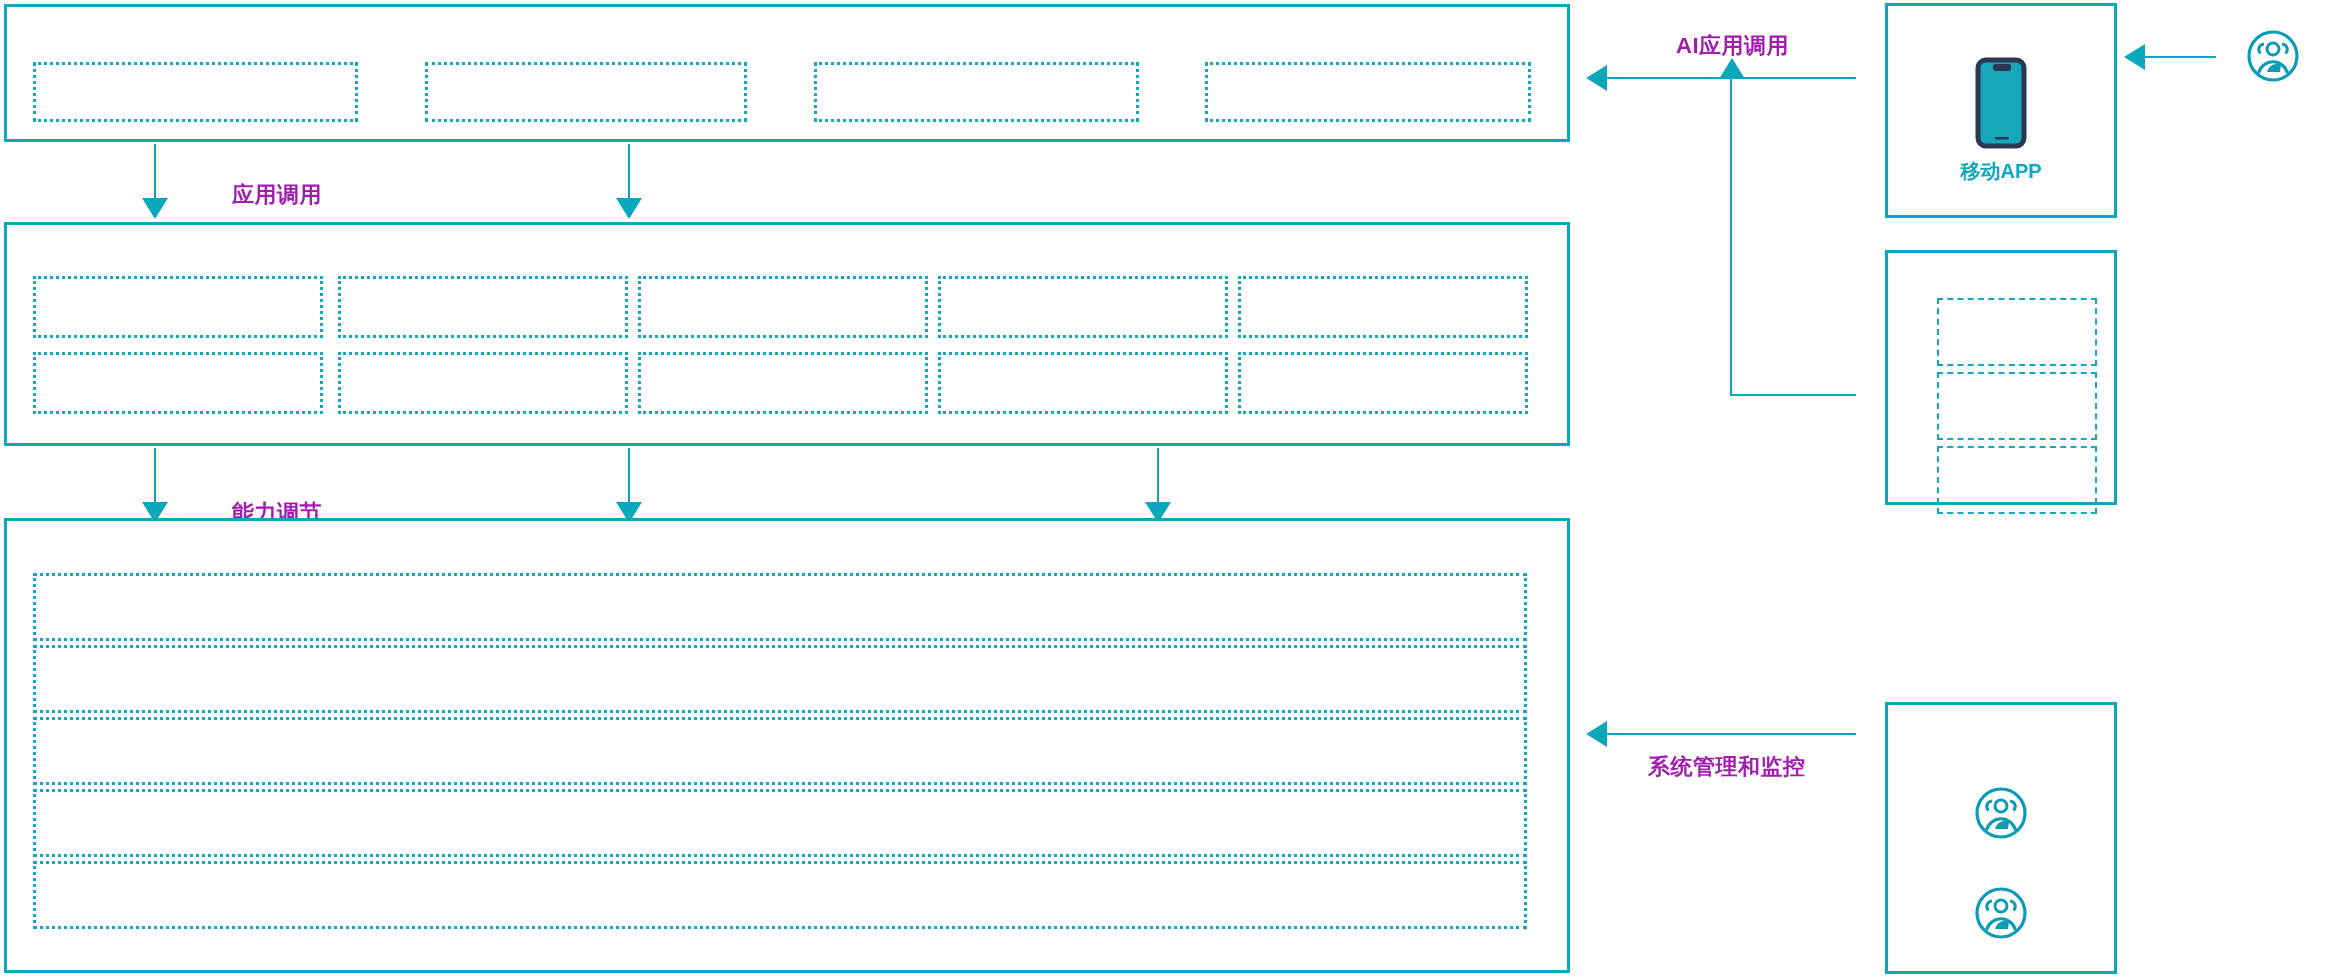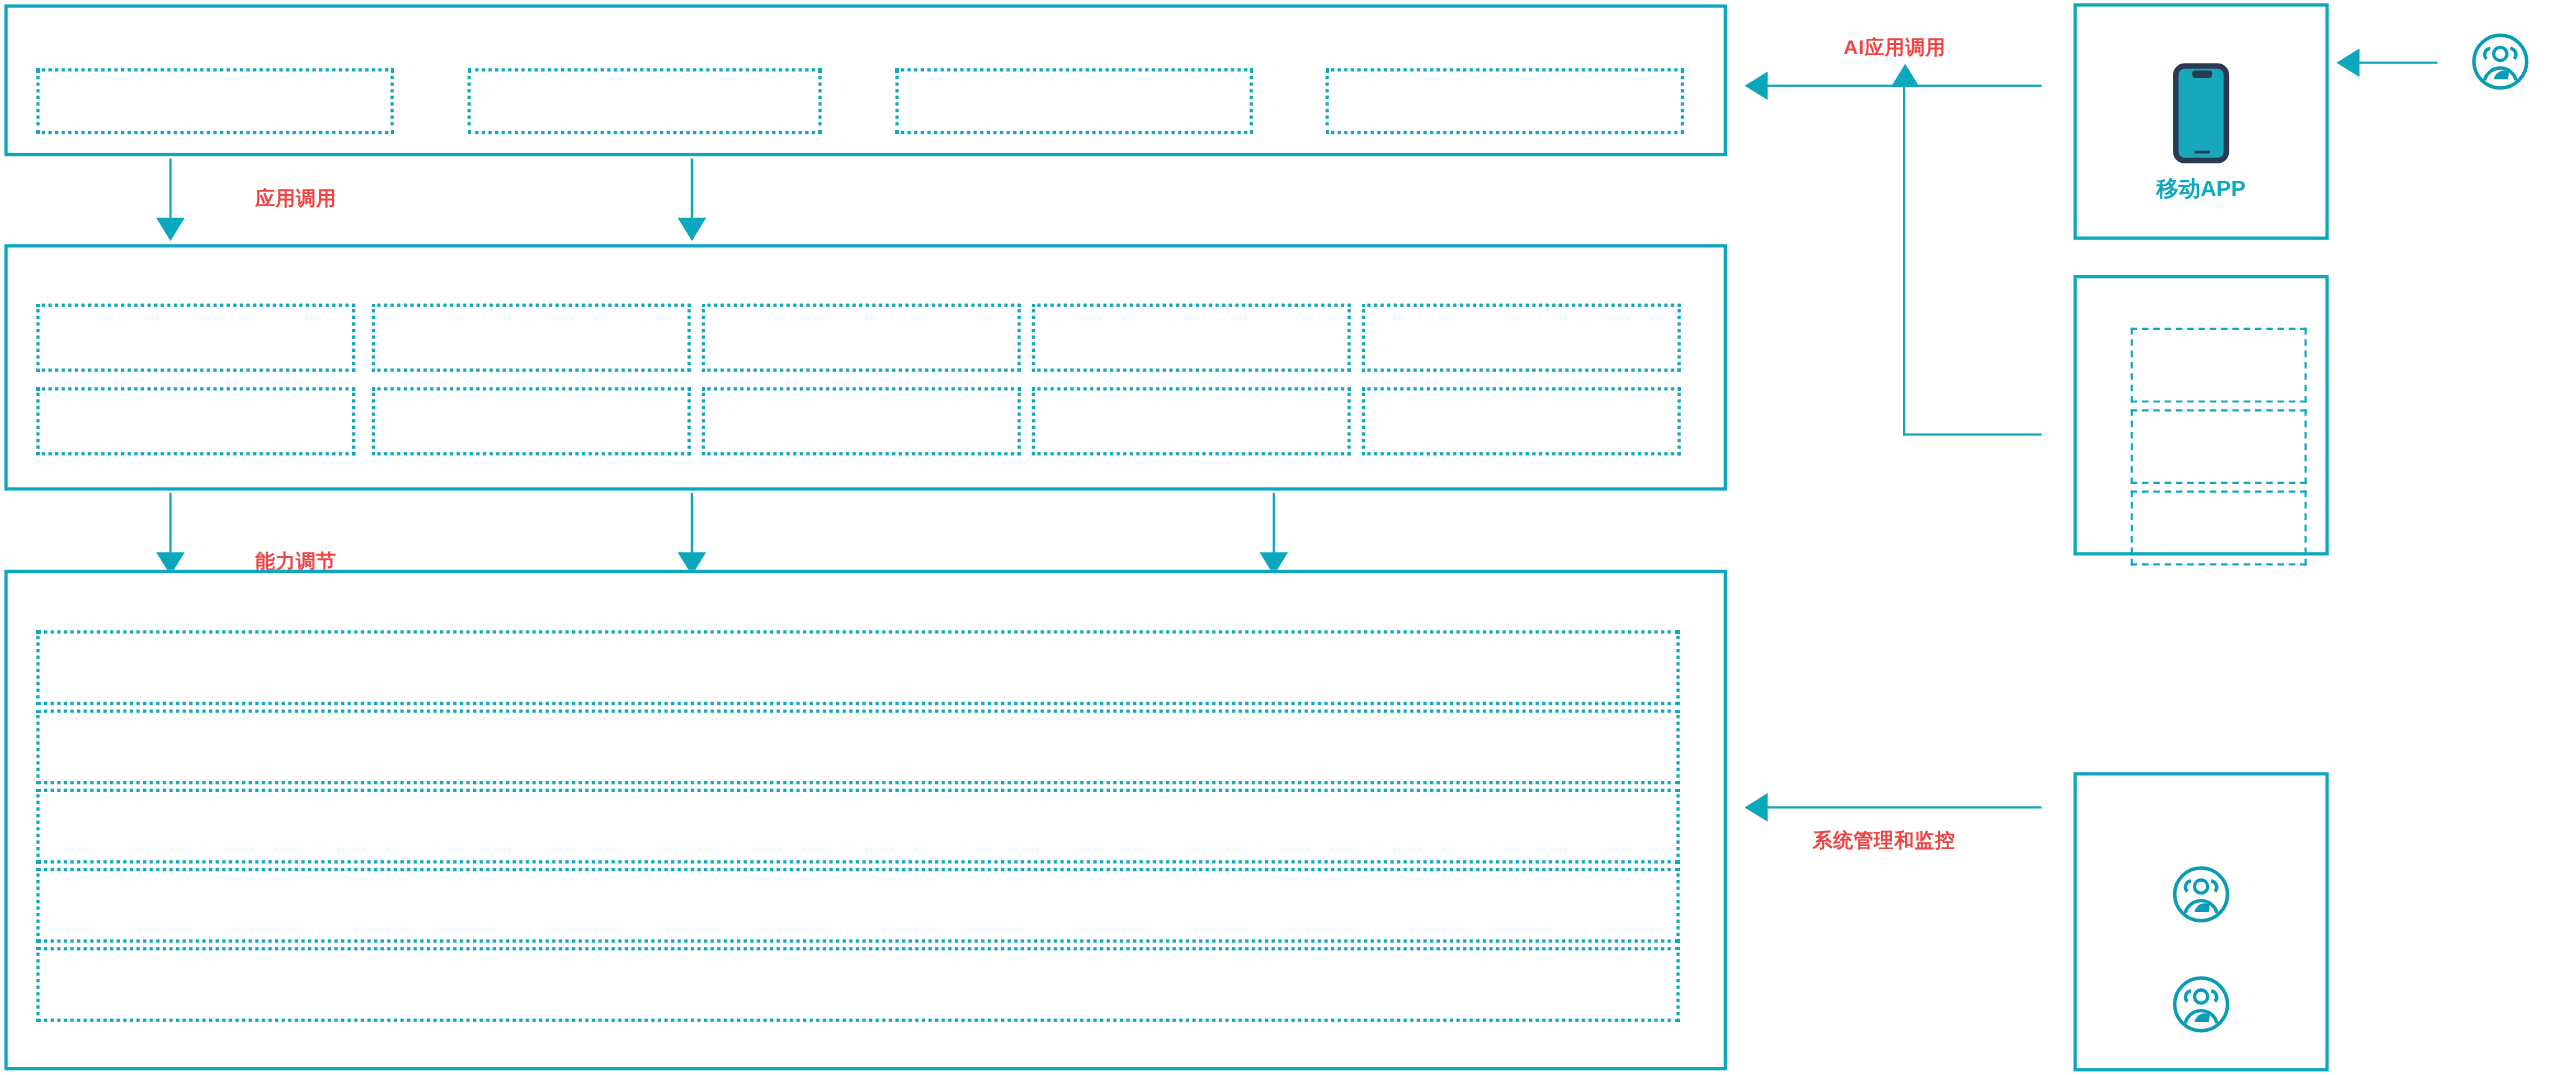--- a/index.html
+++ b/index.html
@@ -35,22 +35,22 @@
     border: 2px dashed #12a9c0;
     background: transparent;
   }
   .dash-box.dotted {
     border-style: dotted;
     border-width: 3px;
   }
 
   .label {
     position: absolute;
-    color: #ef4444;
-    font-size: 18px;
+    color: #a21caf;
+    font-size: 22px;
     font-weight: bold;
     letter-spacing: 0.5px;
     white-space: nowrap;
     font-family: "Liberation Sans", "DejaVu Sans", sans-serif;
   }
 
   
   .v-line {
     position: absolute;
     width: 2px;
@@ -114,21 +114,21 @@
   <div class="dash-box dotted" style="left:425px; top:62px; width:322px; height:60px;"></div>
   <div class="dash-box dotted" style="left:814px; top:62px; width:325px; height:60px;"></div>
   <div class="dash-box dotted" style="left:1205px; top:62px; width:326px; height:60px;"></div>
 
   <div class="v-line" style="left:154px; top:144px; height:56px;"></div>
   <div class="arrow-down" style="left:142px; top:198px;"></div>
 
   <div class="v-line" style="left:628px; top:144px; height:56px;"></div>
   <div class="arrow-down" style="left:616px; top:198px;"></div>
 
-  <div class="label" style="left:232px; top:168px;">应用调用</div>
+  <div class="label" style="left:232px; top:180px;">应用调用</div>
 
   <div class="solid-box" style="left:4px; top:222px; width:1566px; height:224px;"></div>
 
   <div class="dash-box dotted" style="left:33px; top:276px; width:290px; height:62px;"></div>
   <div class="dash-box dotted" style="left:33px; top:352px; width:290px; height:62px;"></div>
 
   <div class="dash-box dotted" style="left:338px; top:276px; width:290px; height:62px;"></div>
   <div class="dash-box dotted" style="left:338px; top:352px; width:290px; height:62px;"></div>
 
   <div class="dash-box dotted" style="left:638px; top:276px; width:290px; height:62px;"></div>

